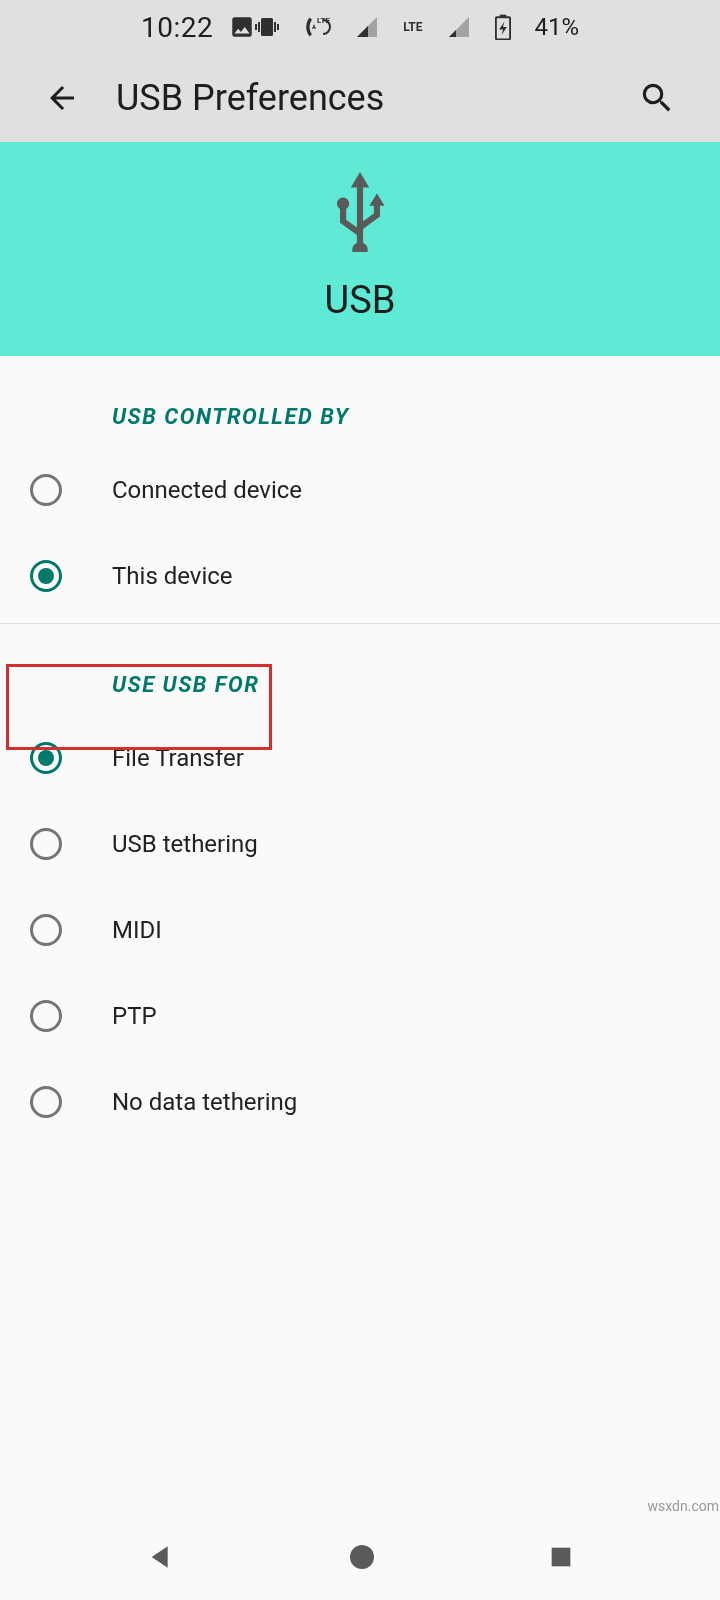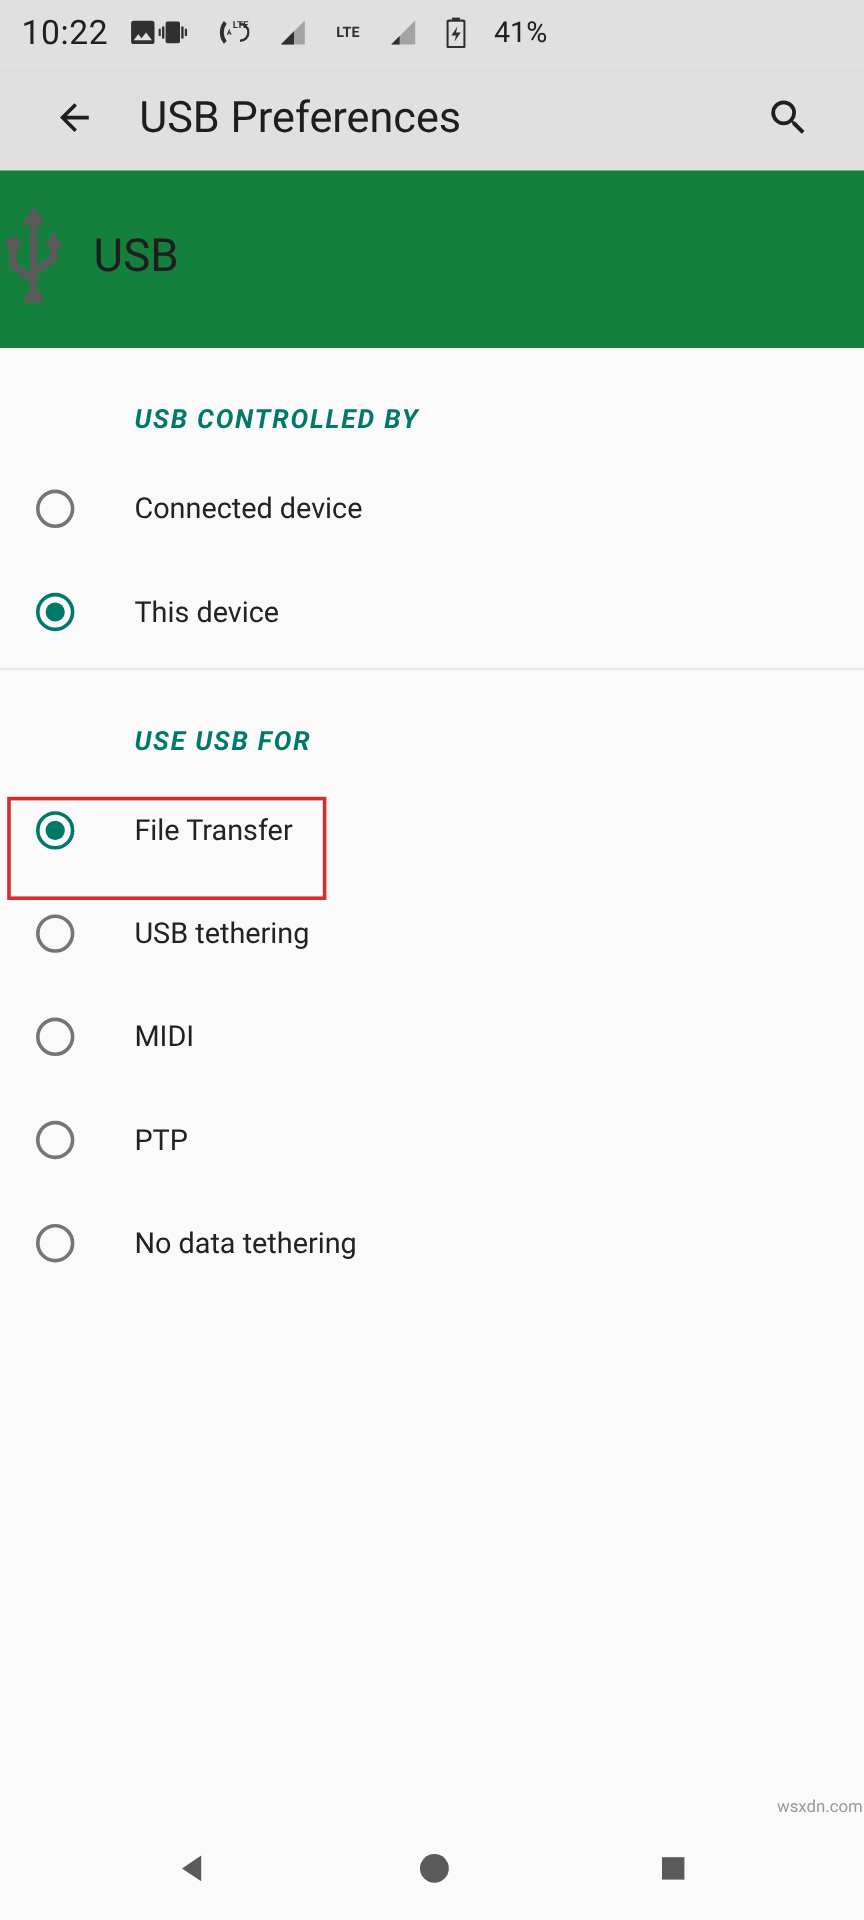--- a/index.html
+++ b/index.html
@@ -9,41 +9,41 @@
       font-family: Roboto, 'Segoe UI', Arial, sans-serif;
       background: #fafafa;
       position: relative;
       overflow: hidden;
     }
     .status-bar {
       height: 54px;
       background: #e0e0e0;
       display: flex;
       align-items: center;
-      justify-content: flex-start;
+      justify-content: center;
       padding: 0 18px;
       color: #202020;
     }
     .status-left { display: flex; align-items: center; gap: 16px; }
     .status-right { display: flex; align-items: center; gap: 24px; }
     .status-time { font-size: 28px; font-weight: 400; letter-spacing: 0.5px; }
     .status-icon { display: inline-flex; }
     .app-bar {
       height: 88px;
       background: #e0e0e0;
       display: flex;
       align-items: center;
       padding: 0 44px;
       gap: 36px;
     }
     .app-bar-title { font-size: 36px; font-weight: 400; color: #1e1e1e; flex: 1; }
     .hero {
-      background: #15803d;
-      display: flex;
-      flex-direction: row;
+      background: #5eead4;
+      display: flex;
+      flex-direction: column;
       align-items: center;
       padding: 30px 0 34px;
       gap: 22px;
     }
     .hero-label { font-size: 38px; font-weight: 400; color: #1e1e1e; }
     .section-header {
       padding: 48px 30px 18px 112px;
       color: #00796b;
       font-size: 22px;
       font-weight: 700;

